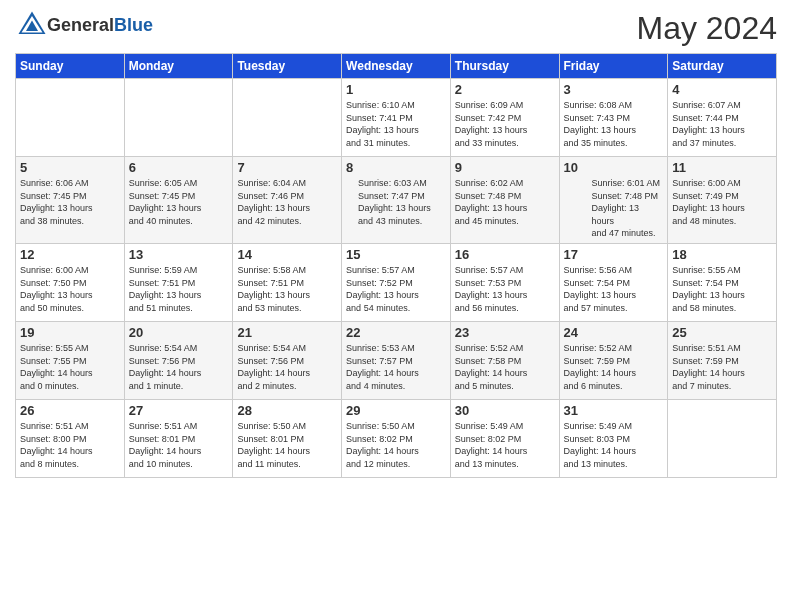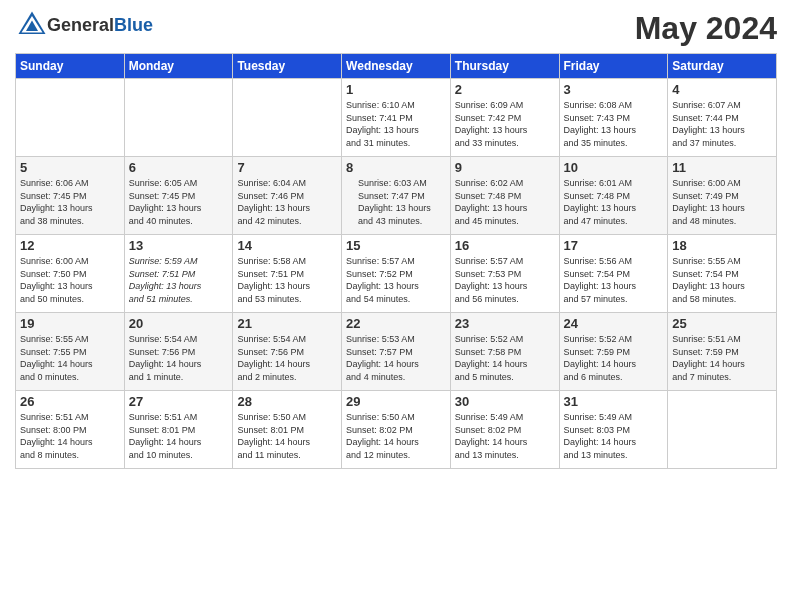--- a/index.html
+++ b/index.html
@@ -27,21 +27,21 @@
     .logo-icon {
       width: 30px;
       height: 30px;
       margin-left: 2px;
     }
     .title-block {
       text-align: right;
     }
     .month-title {
       font-size: 32px;
-      font-weight: bold;
+      font-weight: normal;
       color: #333;
     }
     .location {
       font-size: 15px;
       color: #333;
     }
     .calendar {
       width: 100%;
       border-collapse: collapse;
       table-layout: fixed;
@@ -179,21 +179,21 @@
           </td>
           <td>
             <div class="day-num">9</div>
             <div class="day-info" style="white-space: pre-line;">Sunrise: 6:02 AM
 Sunset: 7:48 PM
 Daylight: 13 hours
 and 45 minutes.</div>
           </td>
           <td>
             <div class="day-num">10</div>
-            <div class="day-info" style="white-space: pre-line;">Sunrise: 6:01 AM
+            <div class="day-info" style="white-space: pre-line; margin-left: 28px;">Sunrise: 6:01 AM
 Sunset: 7:48 PM
 Daylight: 13 hours
 and 47 minutes.</div>
           </td>
           <td>
             <div class="day-num">11</div>
             <div class="day-info" style="white-space: pre-line;">Sunrise: 6:00 AM
 Sunset: 7:49 PM
 Daylight: 13 hours
 and 48 minutes.</div>
@@ -202,21 +202,21 @@
         <tr>
           <td>
             <div class="day-num">12</div>
             <div class="day-info" style="white-space: pre-line;">Sunrise: 6:00 AM
 Sunset: 7:50 PM
 Daylight: 13 hours
 and 50 minutes.</div>
           </td>
           <td>
             <div class="day-num">13</div>
-            <div class="day-info" style="white-space: pre-line; font-style: italic;">Sunrise: 5:59 AM
+            <div class="day-info" style="white-space: pre-line;">Sunrise: 5:59 AM
 Sunset: 7:51 PM
 Daylight: 13 hours
 and 51 minutes.</div>
           </td>
           <td>
             <div class="day-num">14</div>
             <div class="day-info" style="white-space: pre-line;">Sunrise: 5:58 AM
 Sunset: 7:51 PM
 Daylight: 13 hours
 and 53 minutes.</div>

